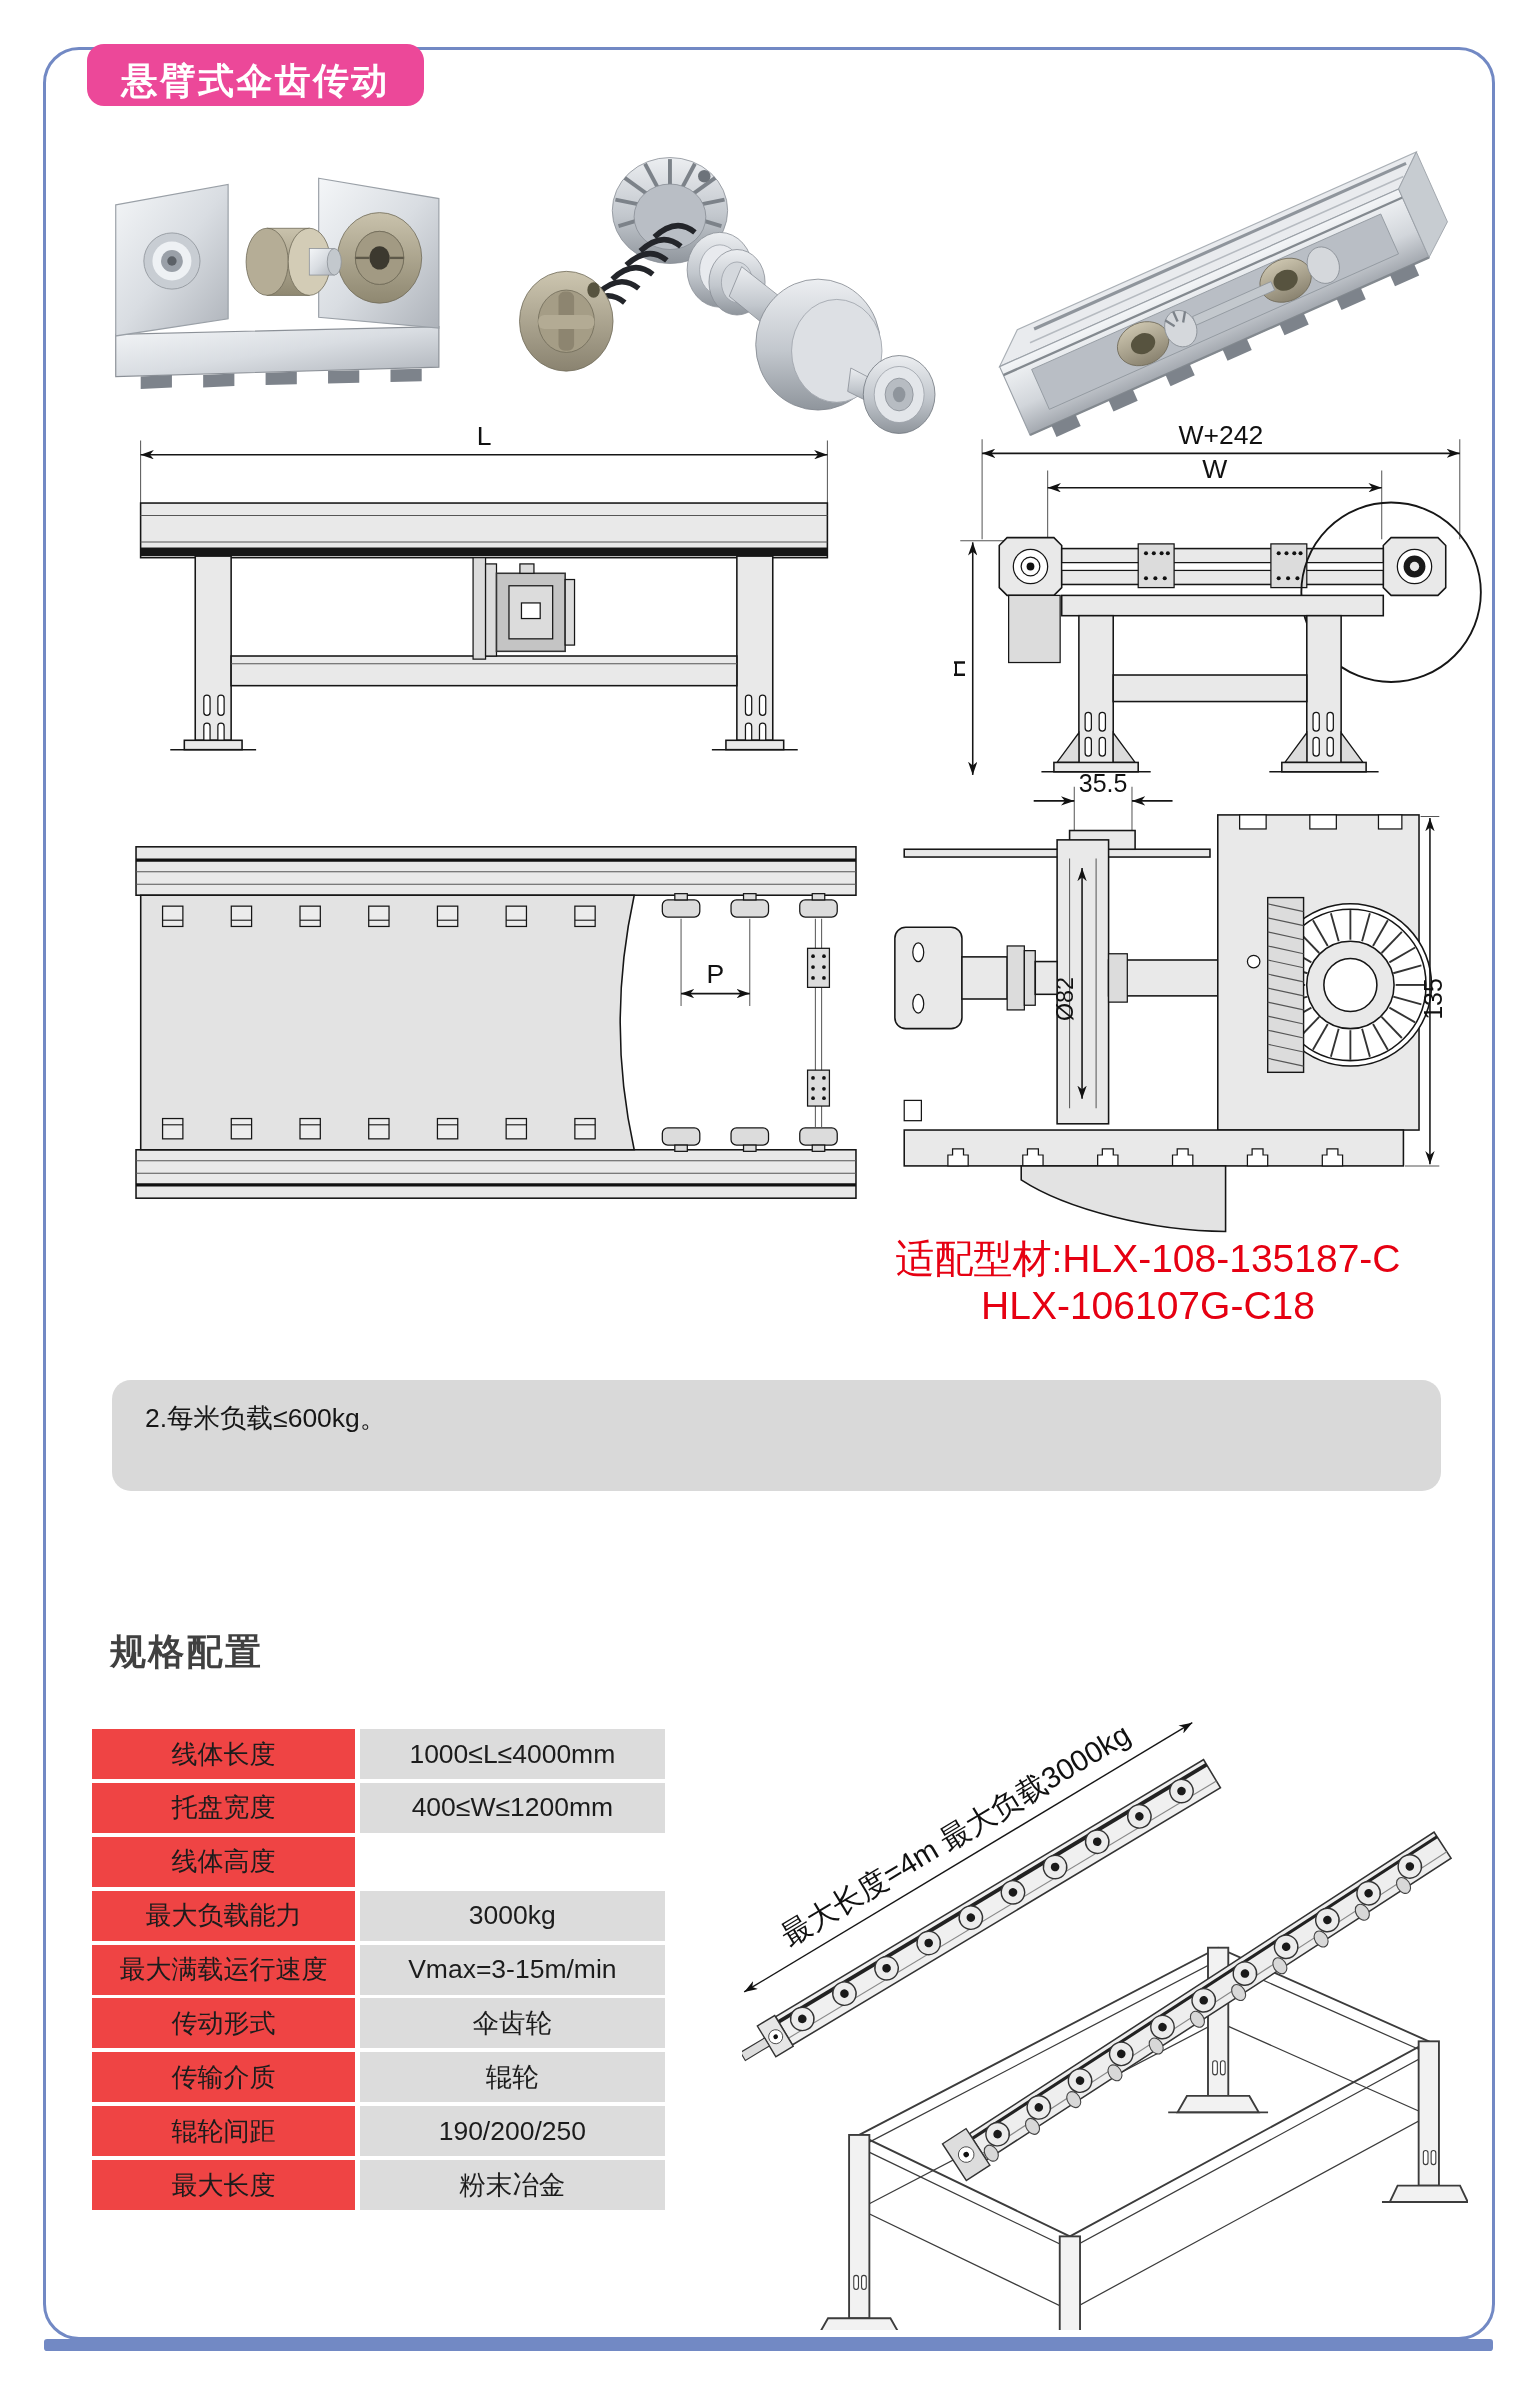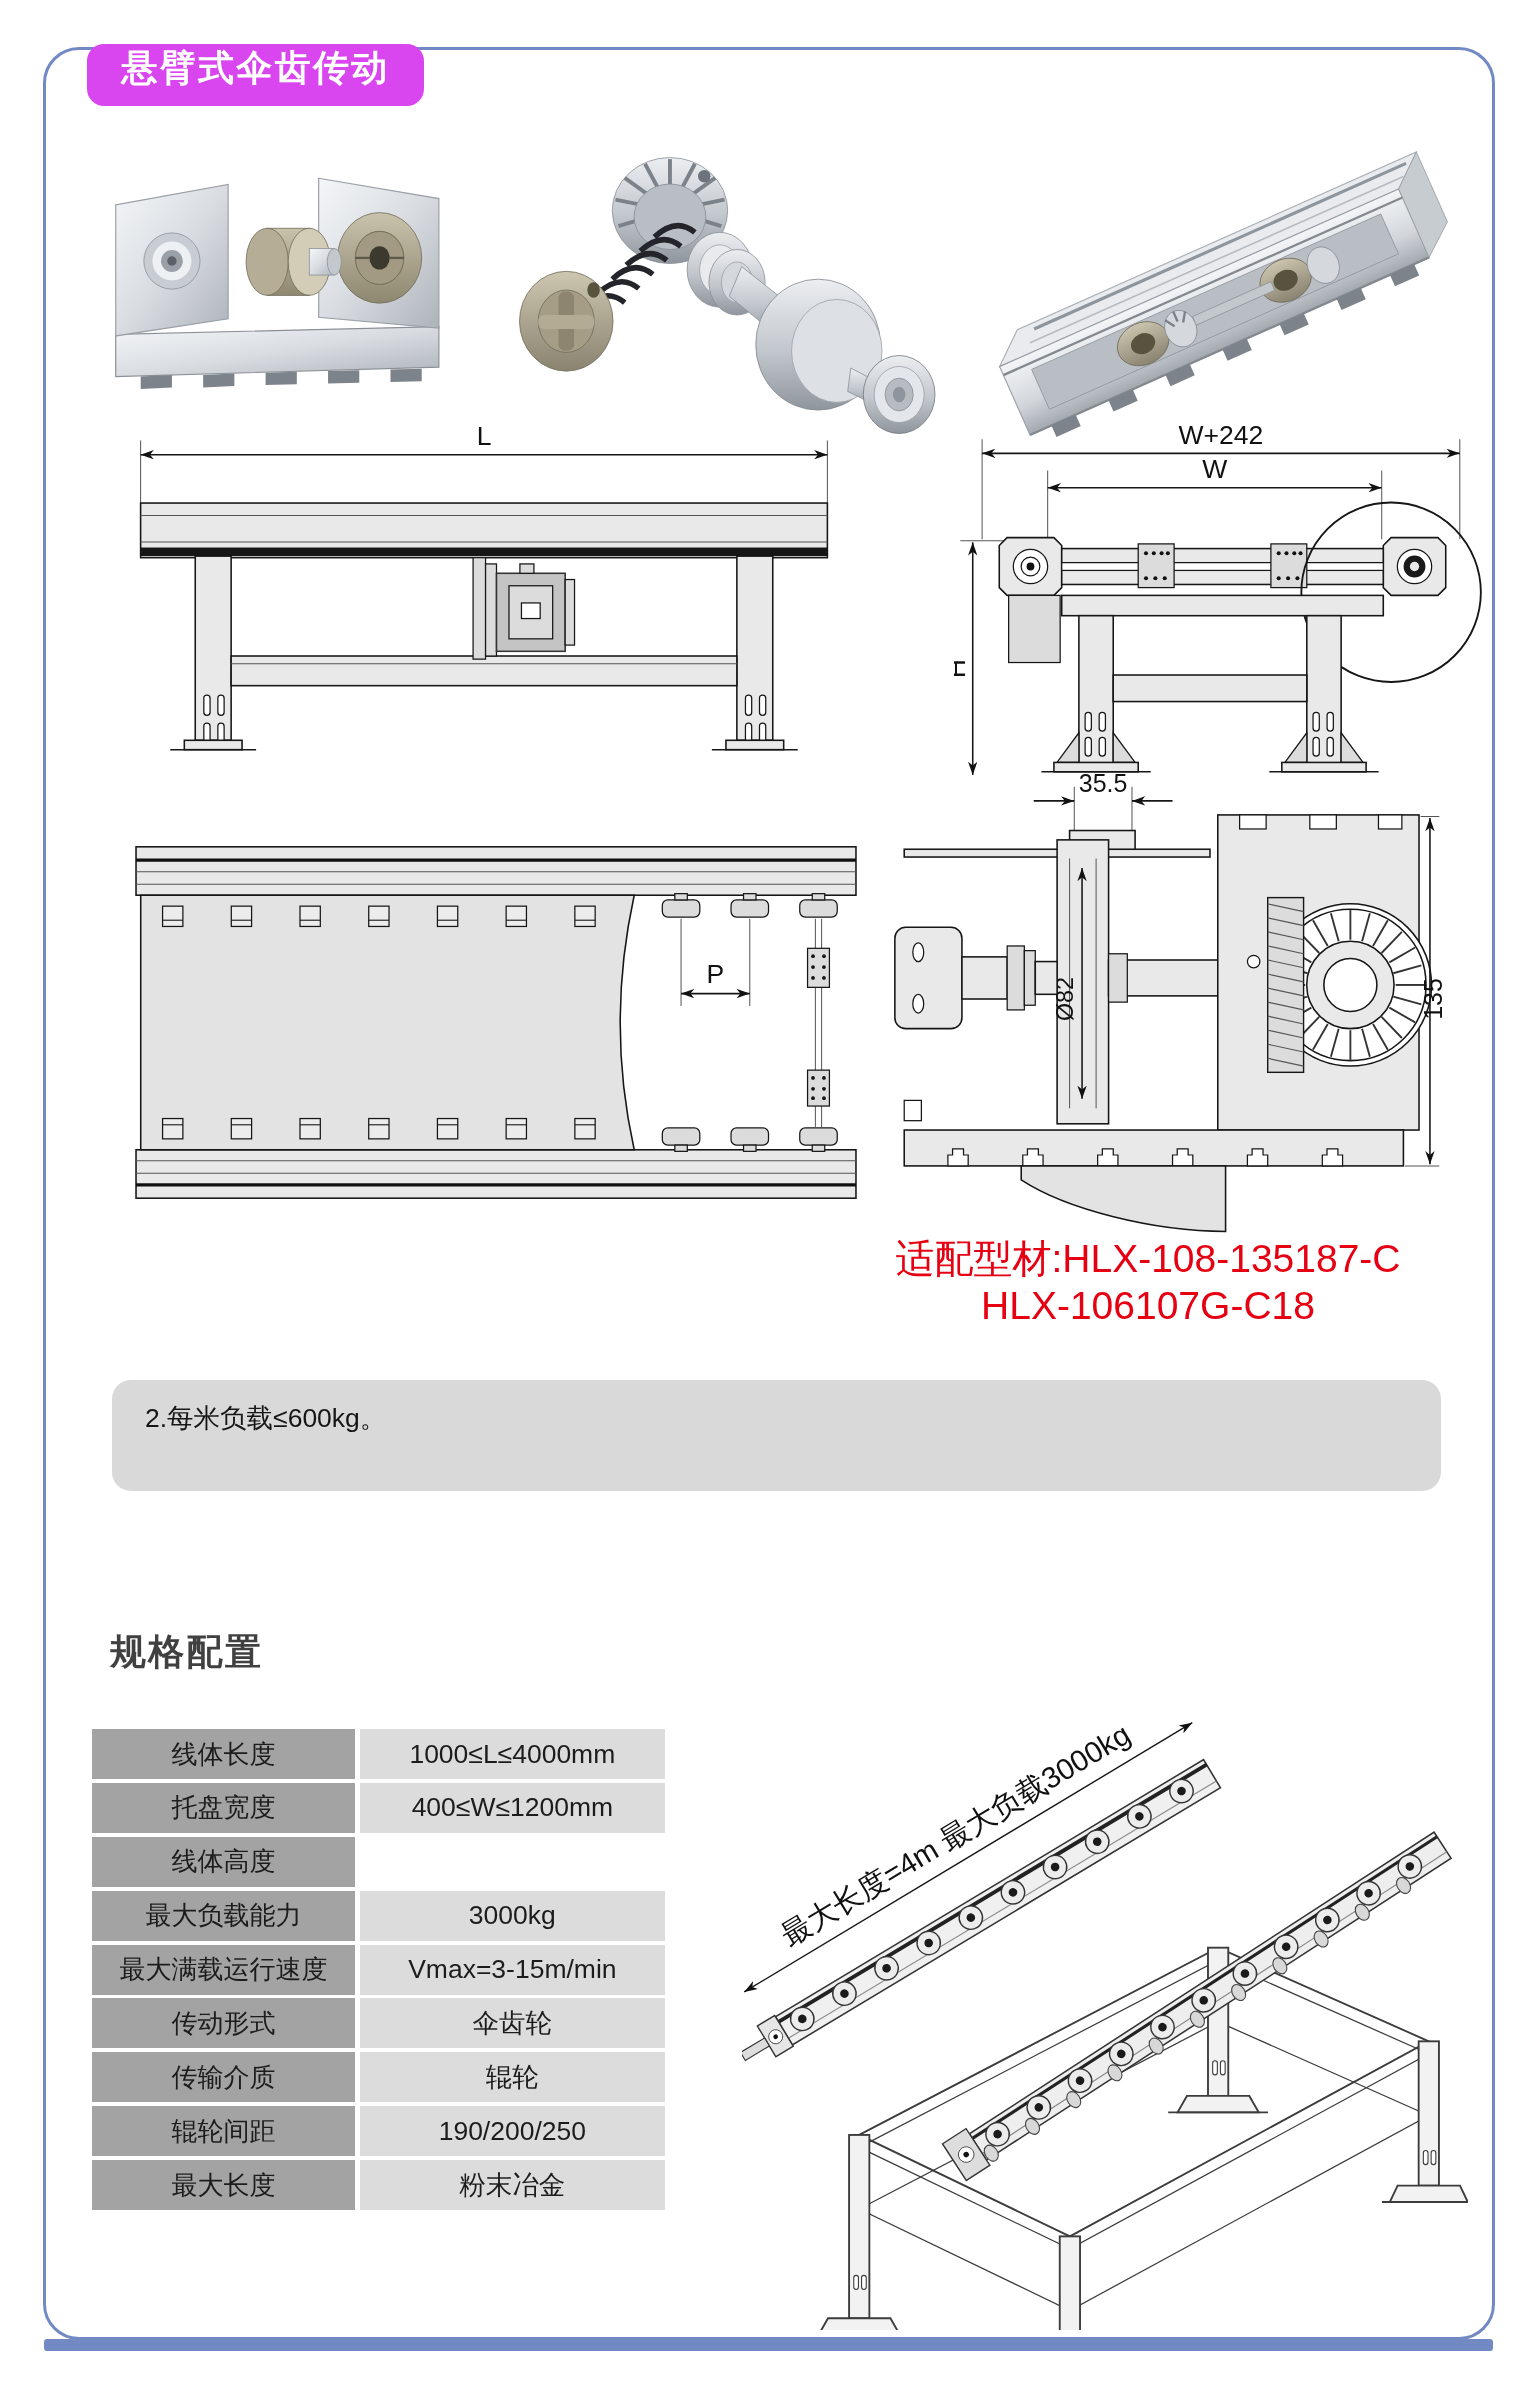--- a/index.html
+++ b/index.html
@@ -1,30 +1,30 @@
 <!DOCTYPE html>
 <html style="font-size:12.5px"><head>
 <meta charset="utf-8">
 <style>
   html,body{margin:0;padding:0;background:#ffffff;}
   body{width:1537px;height:2389px;font-family:"Liberation Sans","DejaVu Sans",sans-serif;color:#1a1a1a;}
   .page{position:relative;width:1537px;height:2389px;background:#fff;overflow:hidden;}
   .card{position:absolute;left:43px;top:47px;width:1446px;height:2287px;border:3.1px solid #7289c4;border-radius:36px;background:#fff;}
   .bottom-bar{position:absolute;left:44px;top:2339px;width:1449px;height:11.7px;background:#7289c4;border-radius:3.1px;}
-  .badge{position:absolute;left:87px;top:44px;width:337px;height:62px;background:#d946ef;border-radius:17px;
-         display:flex;align-items:flex-start;justify-content:center;color:#fff;font-size:36px;font-weight:bold;letter-spacing:2.3px;}
+  .badge{position:absolute;left:87px;top:44px;width:337px;height:62px;background:#ec4899;border-radius:17px;
+         display:flex;align-items:flex-end;justify-content:center;color:#fff;font-size:36px;font-weight:bold;letter-spacing:2.3px;}
   .render{position:absolute;}
   .drawing{position:absolute;}
   .compat{position:absolute;left:859px;top:1235px;width:578px;text-align:center;color:#e60012;font-size:39px;line-height:47px;font-weight:400;}
   .note-box{position:absolute;left:112px;top:1380px;width:1329px;height:111px;background:#d9d9d9;border-radius:19px;
             padding:15.6px 0 0 33px;box-sizing:border-box;font-size:26.5px;line-height:44px;color:#161616;}
   .spec-title{position:absolute;left:110px;top:1628px;font-size:36px;font-weight:bold;color:#404040;letter-spacing:2.3px;}
   .spec-table{position:absolute;left:92px;top:1729px;width:573px;display:flex;flex-direction:column;gap:3.9px;}
   .spec-row{display:flex;gap:4.7px;height:50px;}
-  .spec-label{width:263px;background:#a3a3a3;display:flex;align-items:center;justify-content:center;font-size:26px;color:#1c1c1c;}
+  .spec-label{width:263px;background:#ef4444;display:flex;align-items:center;justify-content:center;font-size:26px;color:#1c1c1c;}
   .spec-value{flex:1;background:#dcdcdc;display:flex;align-items:center;justify-content:center;font-size:26.5px;color:#1c1c1c;}
   svg text{font-family:"Liberation Sans","DejaVu Sans",sans-serif;fill:#111;}
   .dim-t{font-size:34px;}
   .thin{stroke:#555;stroke-width:1.3;}
   .ln{stroke:#161616;stroke-width:2;fill:none;}
   .part{fill:#e9e9e9;stroke:#161616;stroke-width:2;}
   .part2{fill:#dcdcdc;stroke:#161616;stroke-width:1.6;}
   .white{fill:#ffffff;stroke:#161616;stroke-width:1.6;}
 </style>
 </head>

